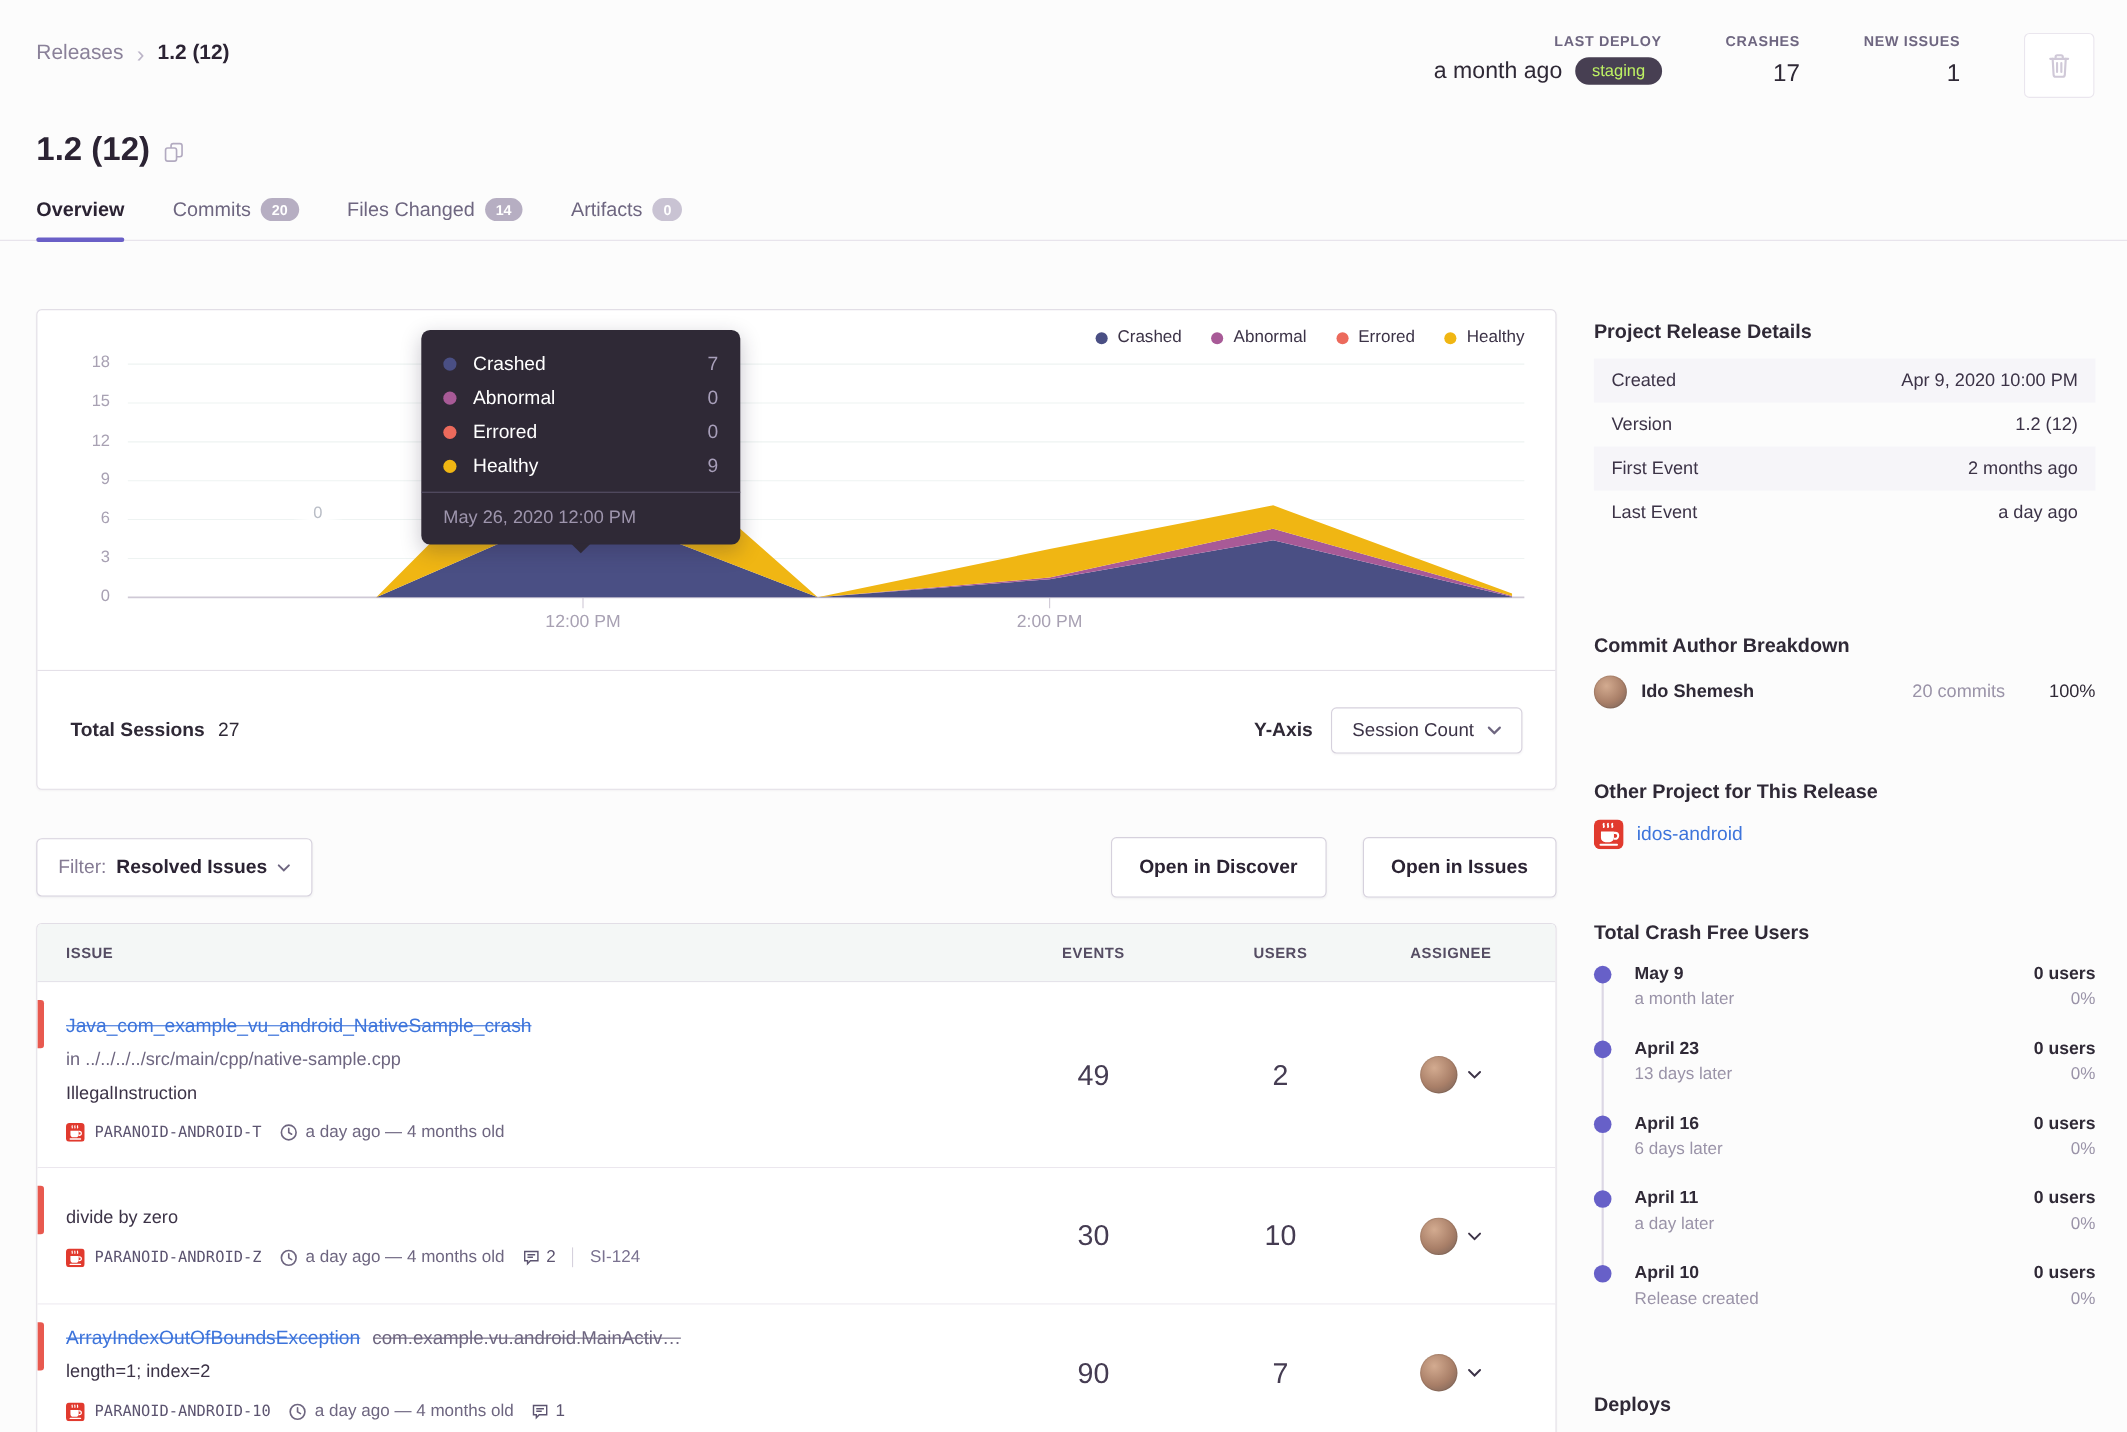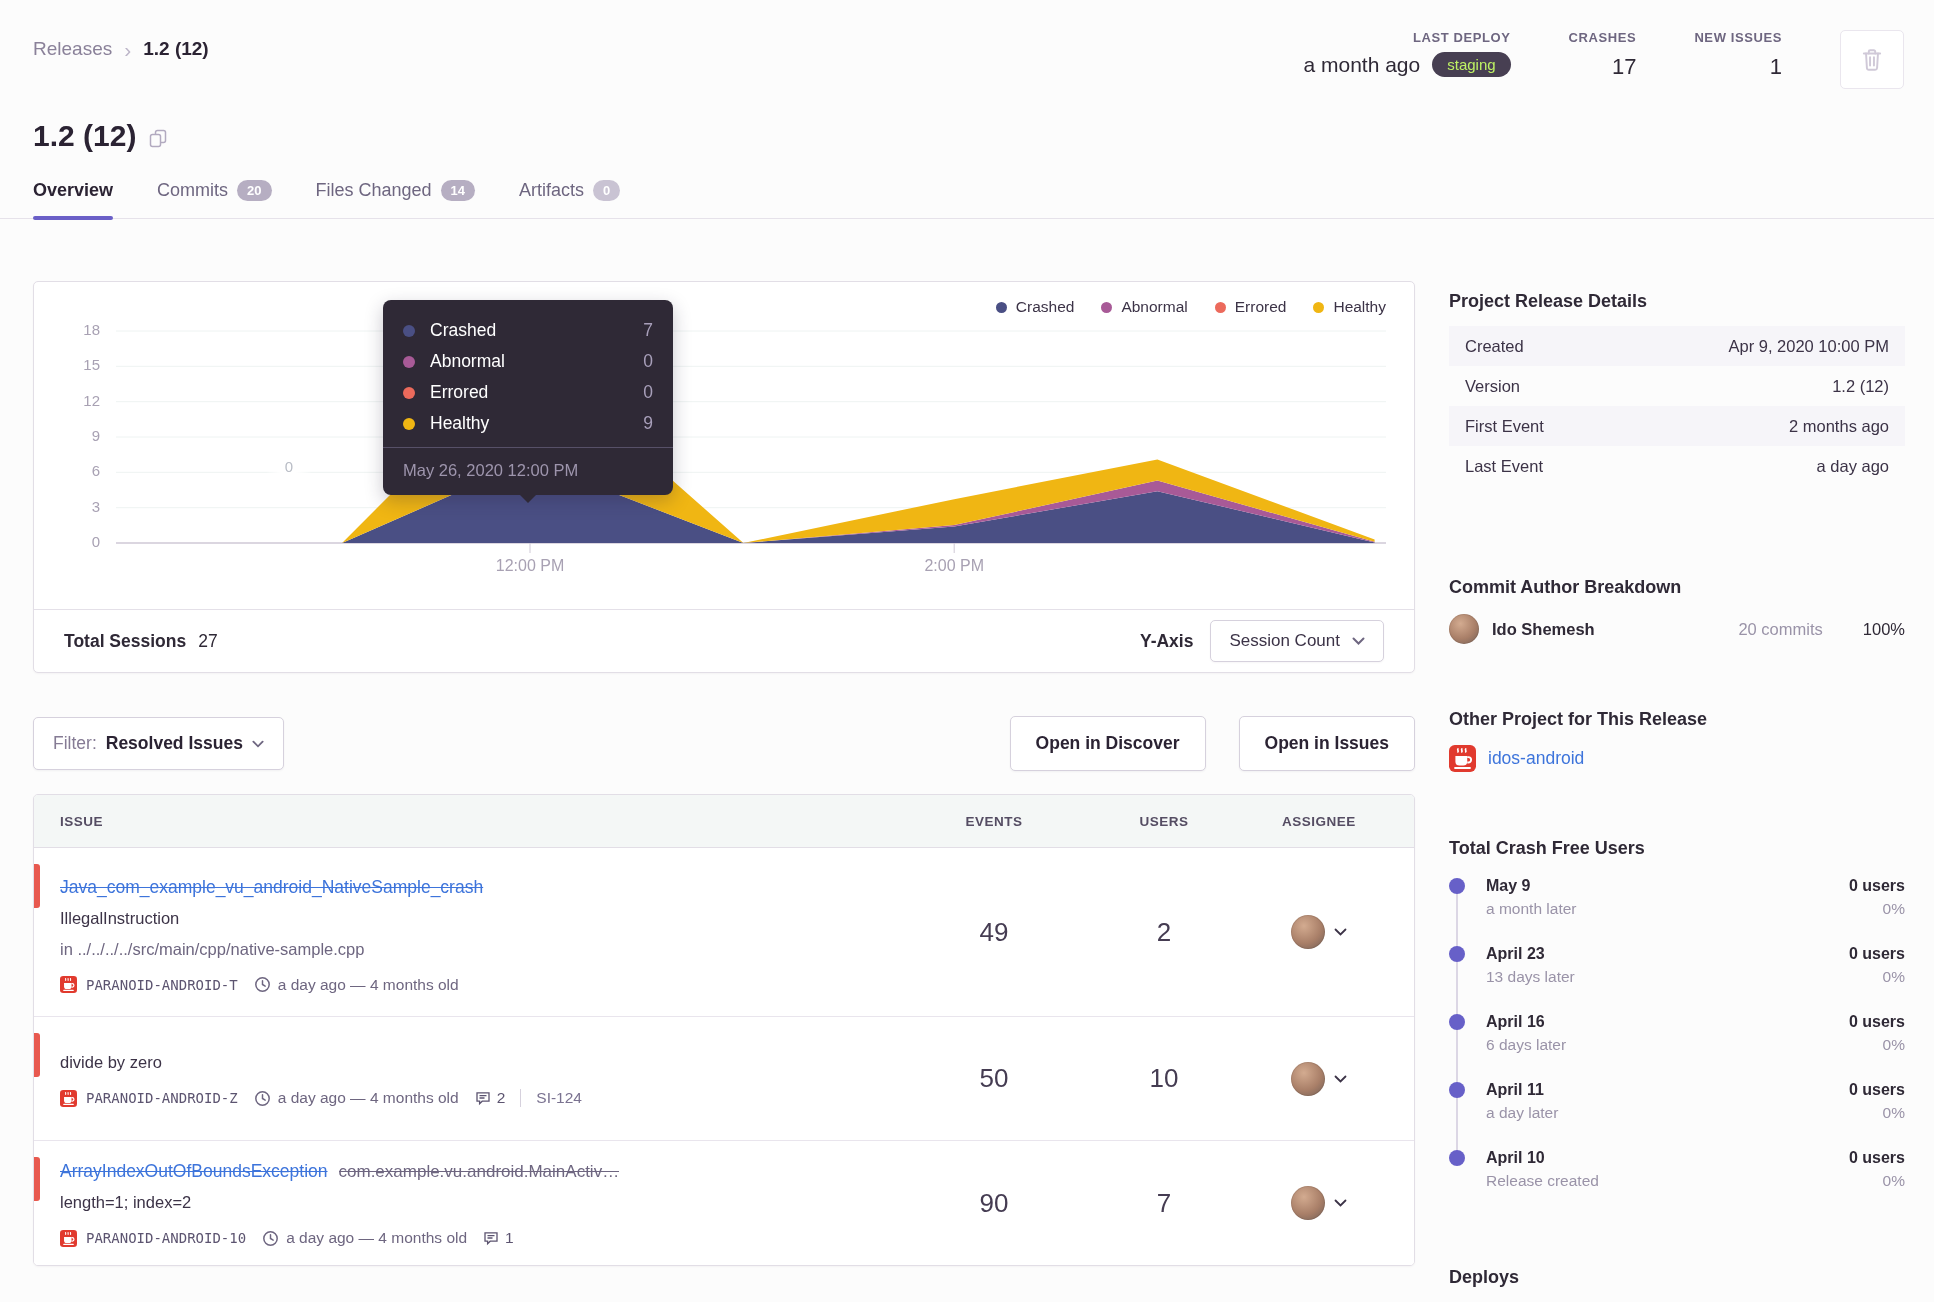--- a/index.html
+++ b/index.html
@@ -32,21 +32,21 @@
   .tab-badge { background:#b6aec2; color:#fff; font-size:13px; font-weight:700; padding:3px 10px; border-radius:12px; }
   .tab-badge.zero { background:#c9c3d3; }
 
   
   .content { display:flex; padding:62px 29px 0 33px; align-items:flex-start; }
   .main-col { width:1382px; flex-shrink:0; }
   .sidebar { flex:1; margin-left:34px; padding-top:10px; }
   .card { background:#fff; border:1px solid #e2dee6; border-radius:5px; box-shadow:0 1px 2px rgba(40,30,60,.04); }
 
   
-  .chart-card { height:392px; display:flex; flex-direction:column; }
+  .chart-card { height:437px; display:flex; flex-direction:column; }
   .chart-region { height:327px; position:relative; }
   .legend { position:absolute; top:16px; right:28px; display:flex; gap:27px; }
   .legend-item { display:flex; align-items:center; gap:9px; cursor:pointer; }
   .legend-dot { width:11px; height:11px; border-radius:50%; }
   .legend-label { font-size:15.5px; color:#3c3347; }
   .plot { position:absolute; left:82px; top:45px; width:1270px; height:234px; }
   .plot svg { position:absolute; left:0; top:0; }
   .y-tick { position:absolute; left:-66px; width:50px; text-align:right; font-size:15px; color:#a8a1b3; }
   .x-labels { position:absolute; left:0; top:230px; width:100%; }
   .x-tick { position:absolute; transform:translateX(-50%); font-size:16px; color:#a8a1b3; white-space:nowrap; }
@@ -329,22 +329,22 @@
           <div class="th col-users">USERS</div>
           <div class="th col-assignee">ASSIGNEE</div>
         </div>
 
         <div class="issue-row" style="height:169px;">
           <span class="row-indicator"></span>
           <div class="col-issue issue-main">
             <div class="issue-title-line">
               <span class="issue-link">Java_com_example_vu_android_NativeSample_crash</span>
             </div>
+            <div class="issue-line path">in ../../../../src/main/cpp/native-sample.cpp</div>
             <div class="issue-line">IllegalInstruction</div>
-            <div class="issue-line path">in ../../../../src/main/cpp/native-sample.cpp</div>
             <div class="issue-meta">
               <span class="icon">
                 <svg width="17" height="17" viewBox="0 0 16 16">
                     <rect width="16" height="16" rx="3" fill="#e13a2e"></rect>
                     <g fill="none" stroke="#fff" stroke-width="1" stroke-linecap="round">
                       <path d="M5.3 2.3c-.5.7.5 1 0 1.8"></path>
                       <path d="M7.6 2.3c-.5.7.5 1 0 1.8"></path>
                       <path d="M9.9 2.3c-.5.7.5 1 0 1.8"></path>
                     </g>
                     <path fill="#fff" d="M3.8 6.5h7v3.3a2.4 2.4 0 0 1-2.4 2.4H6.2a2.4 2.4 0 0 1-2.4-2.4z"></path>
@@ -408,21 +408,21 @@
                       <path d="M2 2.8h12v8.4H7.2L4.6 13.8v-2.6H2z"></path>
                       <path d="M4.5 5.6h7M4.5 8h5"></path>
                     </svg>
                 </span>
                 <span>2</span>
               </span>
               <span class="meta-divider"></span>
               <span class="meta-shortid">SI-124</span>
             </div>
           </div>
-          <div class="col-events big-num">50</div>
+          <div class="col-events big-num">30</div>
           <div class="col-users big-num">10</div>
           <div class="col-assignee">
             <span class="assignee-cell">
               <span class="avatar"></span>
               <span class="icon">
                 <svg width="13" height="8" viewBox="0 0 13 8" fill="none" stroke="#3c3347" stroke-width="1.8" stroke-linecap="round">
                     <polyline points="1.5,1.5 6.5,6.5 11.5,1.5"></polyline>
                   </svg>
               </span>
             </span>

